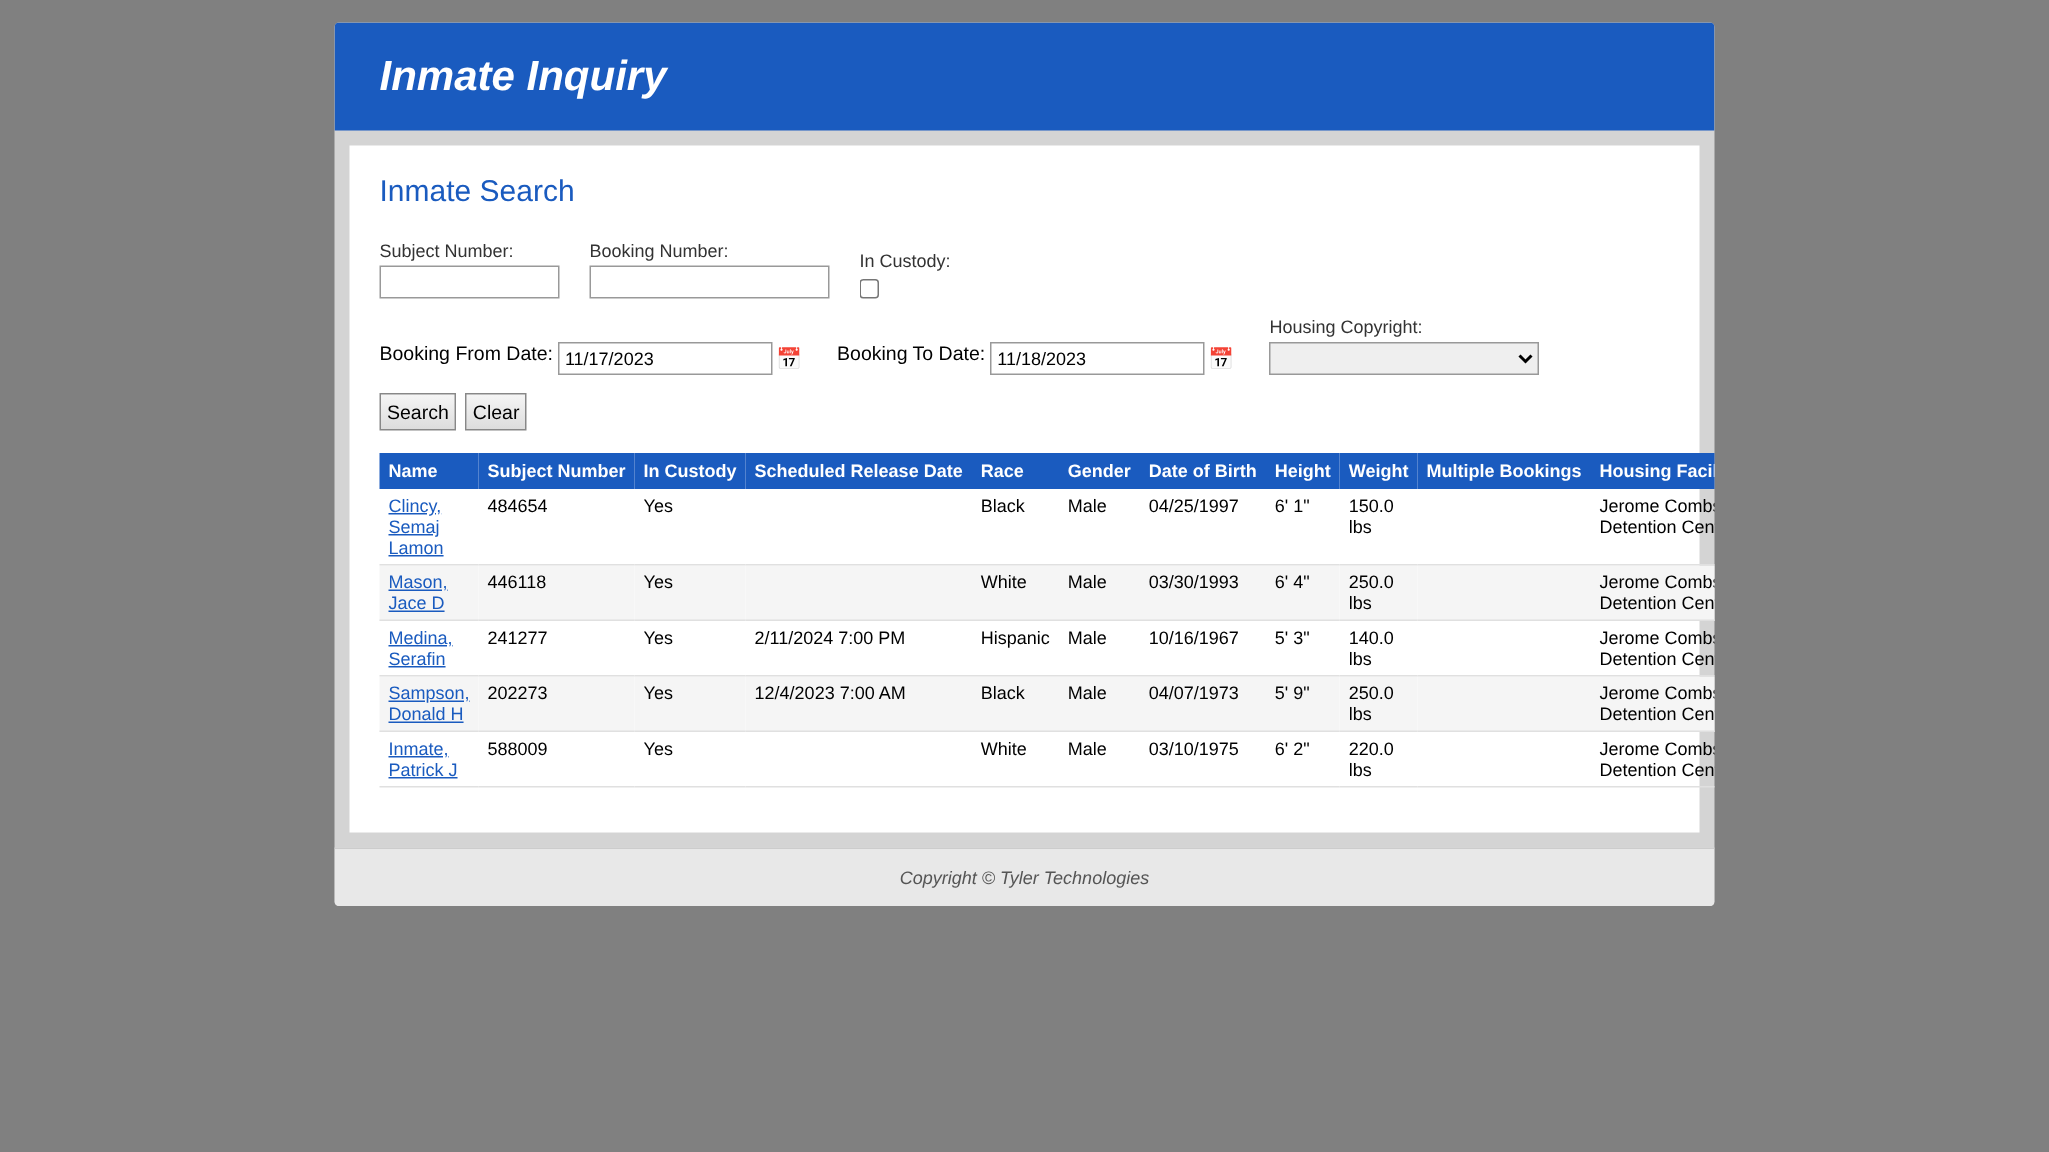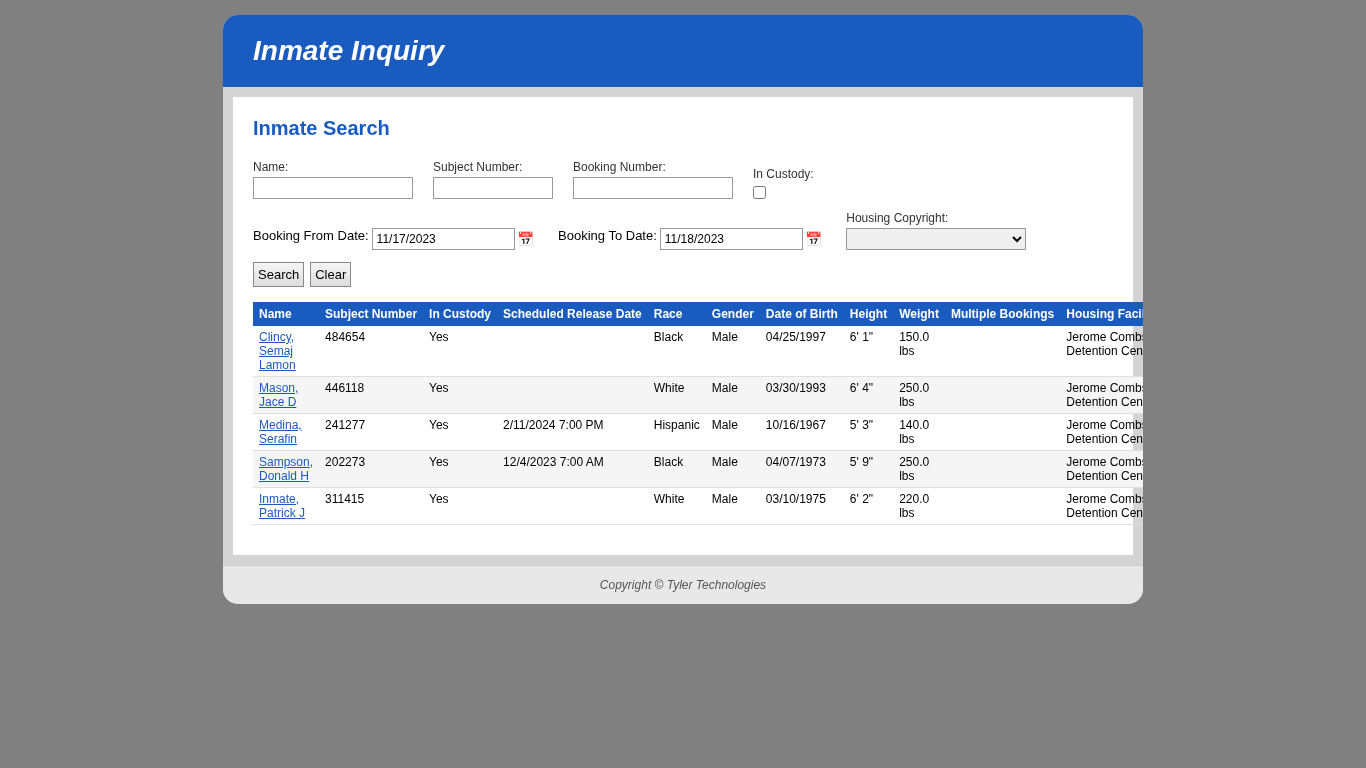--- a/index.html
+++ b/index.html
@@ -5,42 +5,42 @@
     * { box-sizing: border-box; margin: 0; padding: 0; }
     body {
       background-color: #808080;
       font-family: Arial, sans-serif;
       font-size: 13px;
     }
     .outer-container {
       width: 920px;
       margin: 15px auto;
       background: #d4d4d4;
-      border-radius: 15px;
+      border-radius: 3px;
       overflow: hidden;
     }
     .header {
       background: #1a5bbf;
       padding: 20px 30px;
     }
     .header h1 {
       color: white;
       font-size: 28px;
       font-weight: bold;
       font-style: italic;
     }
     .content {
       background: white;
       margin: 10px;
       padding: 20px 20px 30px 20px;
     }
     .page-title {
       color: #1a5bbf;
       font-size: 20px;
-      font-weight: bold;
+      font-weight: normal;
       margin-bottom: 20px;
     }
     .search-form {
       margin-bottom: 15px;
     }
     .form-row {
       display: flex;
       align-items: flex-end;
       gap: 20px;
       margin-bottom: 12px;
@@ -157,24 +157,20 @@
   <div class="header">
     <h1>Inmate Inquiry</h1>
   </div>
 
   <div class="content">
     <div class="page-title">Inmate Search</div>
 
     <div class="search-form">
 
       <div class="form-row">
-        <div class="form-group">
-          <label>Name:</label>
-          <input type="text" class="name-input" value="" style="">
-        </div>
         <div class="form-group">
           <label>Subject Number:</label>
           <input type="text" class="subject-input" value="" style="">
         </div>
         <div class="form-group">
           <label>Booking Number:</label>
           <input type="text" class="booking-input" value="" style="">
         </div>
         <div class="form-group custody-group">
           <label>In Custody:</label>
@@ -279,21 +275,21 @@
             <td>Black</td>
             <td>Male</td>
             <td>04/07/1973</td>
             <td>5' 9"</td>
             <td>250.0 lbs</td>
             <td></td>
             <td>Jerome Combs Detention Center</td>
           </tr>
           <tr>
             <td><a class="inmate-link">Inmate, Patrick J</a></td>
-            <td>311415</td>
+            <td>588009</td>
             <td>Yes</td>
             <td></td>
             <td>White</td>
             <td>Male</td>
             <td>03/10/1975</td>
             <td>6' 2"</td>
             <td>220.0 lbs</td>
             <td></td>
             <td>Jerome Combs Detention Center</td>
           </tr>

